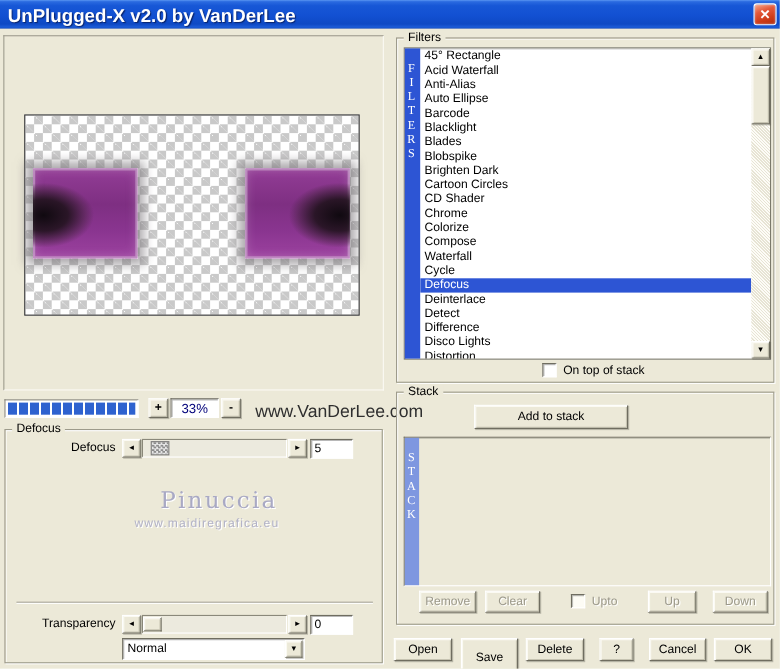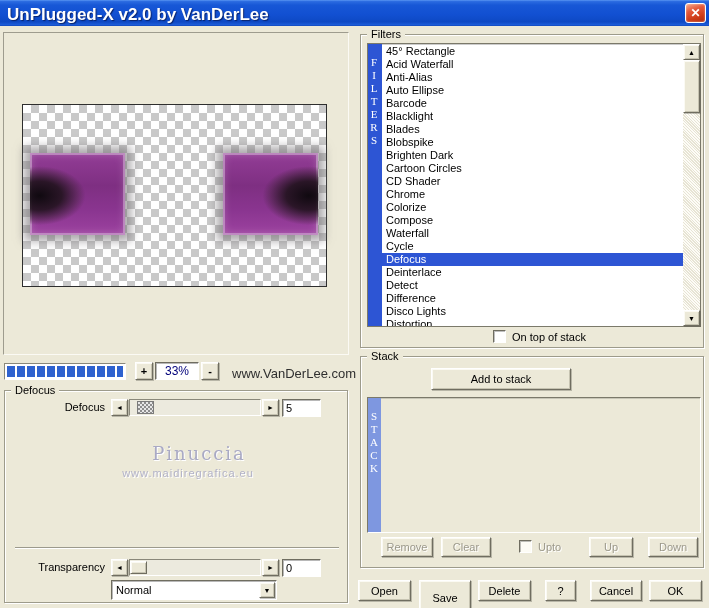--- a/index.html
+++ b/index.html
@@ -97,33 +97,33 @@
   .progress-fill {
     width:100%; height:100%;
     background:repeating-linear-gradient(90deg, var(--progress,#2e62cf) 0 8px, #ffffff 8px 10px);
   }
   .zoom-in  { left:135px; top:362px; width:18px; height:18px; font-weight:bold; }
   .zoom-out { left:201px; top:362px; width:18px; height:18px; font-weight:bold; }
   .zoom-display {
     position:absolute; left:155px; top:362px; width:44px; height:18px; line-height:16px;
     text-align:center; color:var(--zoom-text,#00007a); font-size:12px;
   }
-  .website { position:absolute; left:232px; top:366px; font-size:13px; color:#2f2f2f; }
+  .website { position:absolute; left:232px; top:366px; font-size:16px; color:#2f2f2f; }
 
   
   .defocus-group { left:4px; top:390px; width:344px; height:213px; }
   .defocus-lbl { left:28px; top:10px; width:72px; text-align:right; }
   .a-def-l { left:106px; top:8px; width:17px; height:17px; }
   .t-def   { left:124px; top:8px; width:132px; }
   .t-def .thumb { left:7px; }
   .a-def-r { left:257px; top:8px; width:17px; height:17px; }
   .def-input { left:277px; top:8px; width:39px; }
 
   .watermark { position:absolute; left:0; right:0; top:52px; text-align:center; }
-  .wm-title { font-family:"DejaVu Serif", serif; font-size:18px; color:var(--watermark,#a9a9c4); text-shadow:1px 1px 0 #fff; letter-spacing:2px;margin-left:46px; }
+  .wm-title { font-family:"DejaVu Serif", serif; font-size:21px; color:var(--watermark,#a9a9c4); text-shadow:1px 1px 0 #fff; letter-spacing:2px;margin-left:46px; }
   .wm-url { font-size:11px; color:#b2b2c8; text-shadow:1px 1px 0 #fff; margin-top:3px; letter-spacing:1px;margin-left:24px; }
 
   .divider { position:absolute; left:10px; right:8px; top:156px; border-top:1px solid #9c9a8c; border-bottom:1px solid #fff; }
 
   .transp-lbl { left:10px; top:170px; width:90px; text-align:right; }
   .a-tr-l { left:106px; top:168px; width:17px; height:17px; }
   .t-tr   { left:124px; top:168px; width:132px; }
   .t-tr .thumb { left:0; }
   .a-tr-r { left:257px; top:168px; width:17px; height:17px; }
   .tr-input { left:277px; top:168px; width:39px; }

